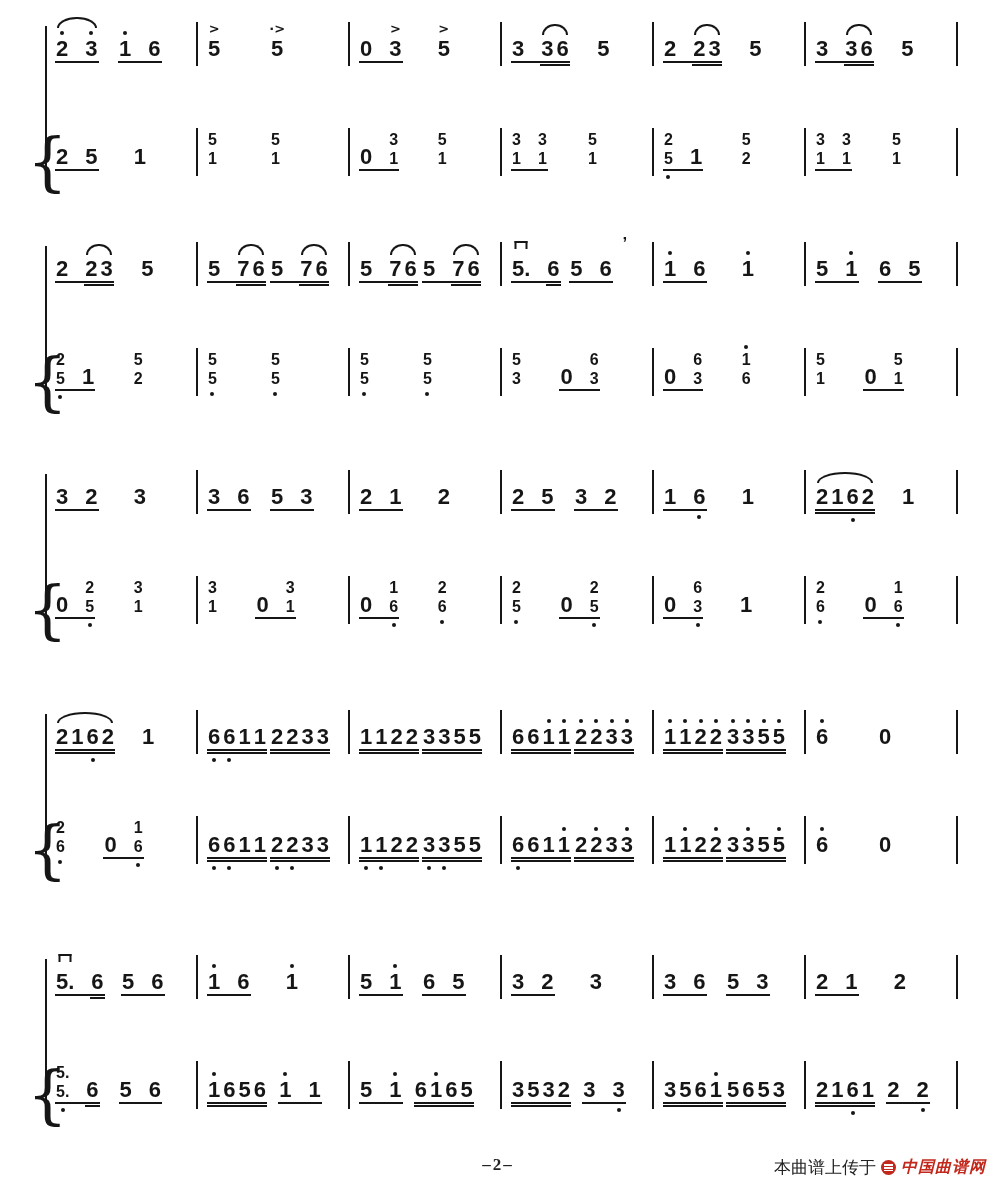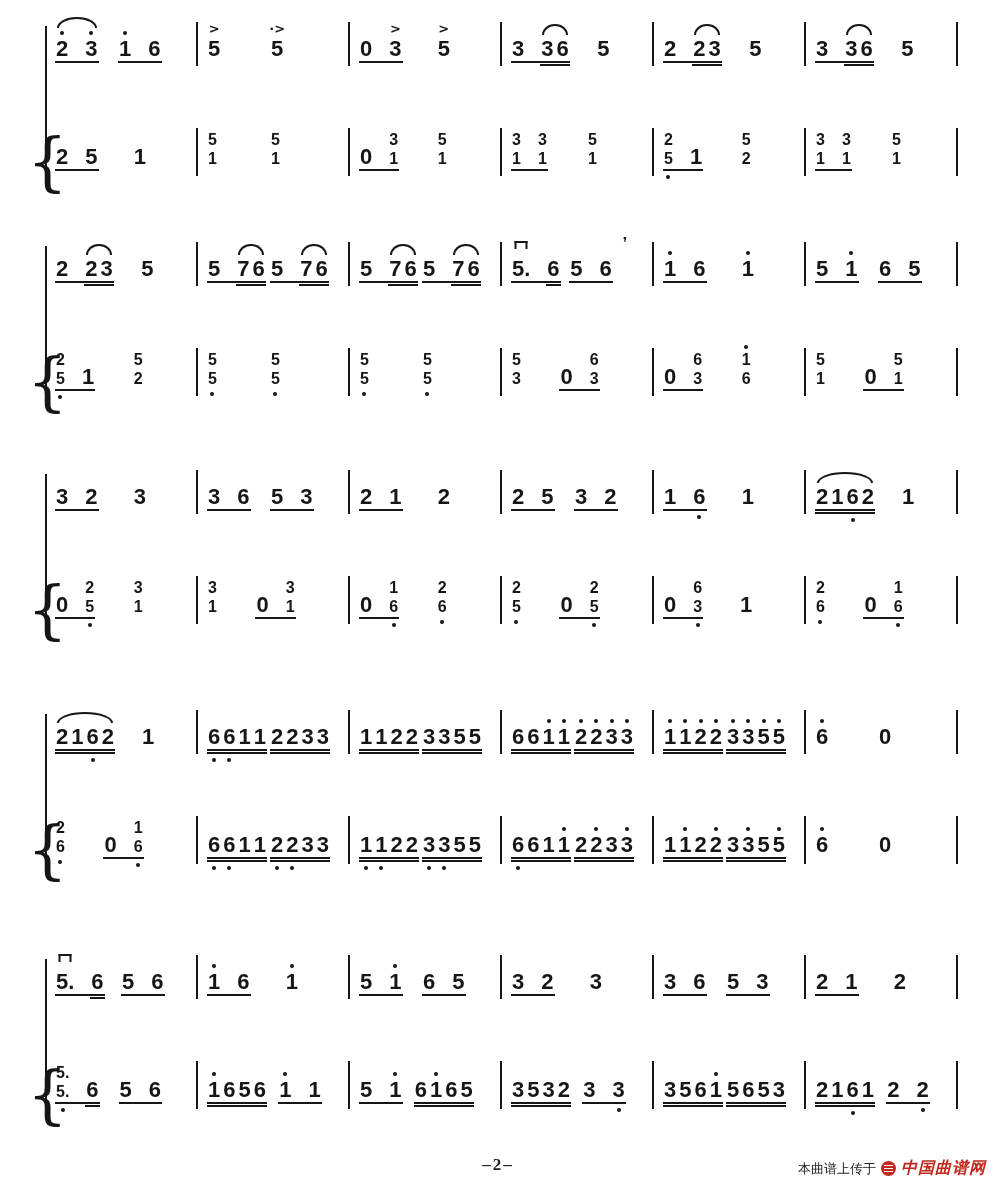--- a/index.html
+++ b/index.html
@@ -31,21 +31,21 @@
   .slur{position:absolute;top:-14px;left:1px;right:1px;height:9px;border:2px solid #161616;border-bottom:none;
         border-radius:50% 50% 0 0 / 100% 100% 0 0;}
   .acc{position:absolute;top:-17px;left:50%;transform:translateX(-50%);
        font-weight:bold;font-size:13px;font-family:"DejaVu Sans",sans-serif;white-space:nowrap;}
   .bow{position:absolute;top:-17px;left:50%;transform:translateX(-50%);
        width:9px;height:6px;border:2px solid #161616;border-bottom:none;}
   .breath{font-weight:bold;font-size:17px;line-height:1;margin-bottom:28px;flex:none;}
   .pagenum{position:absolute;left:0;right:0;bottom:14px;text-align:center;
            font-family:"Liberation Serif",serif;font-weight:bold;font-size:17px;letter-spacing:2px;color:#222;}
   .watermark{position:absolute;right:10px;bottom:10px;display:flex;align-items:center;gap:5px;}
-  .wm-text{font-size:13px;color:#222;}
+  .wm-text{font-size:17px;color:#222;}
   .wm-site{font-style:italic;font-weight:bold;font-size:16px;color:#c2281c;letter-spacing:1px;}
   .logo-icon{width:15px;height:15px;border-radius:50%;background:#c2281c;position:relative;display:inline-block;flex:none;}
   .logo-icon::after{content:'';position:absolute;left:3px;top:4px;width:9px;height:7px;
        background:repeating-linear-gradient(#ffffff 0 1.5px,transparent 1.5px 3px);}
 </style>
 </head>
 <body>
 
 <div class="page">
   <div id="score">

